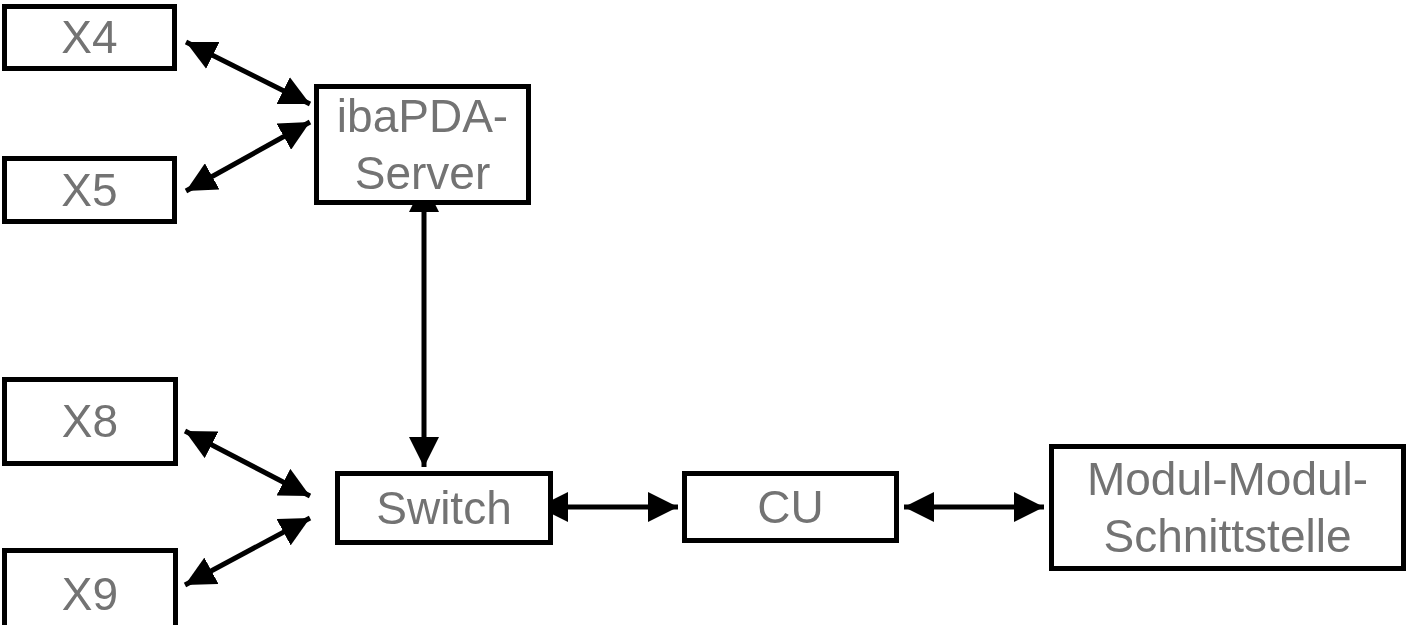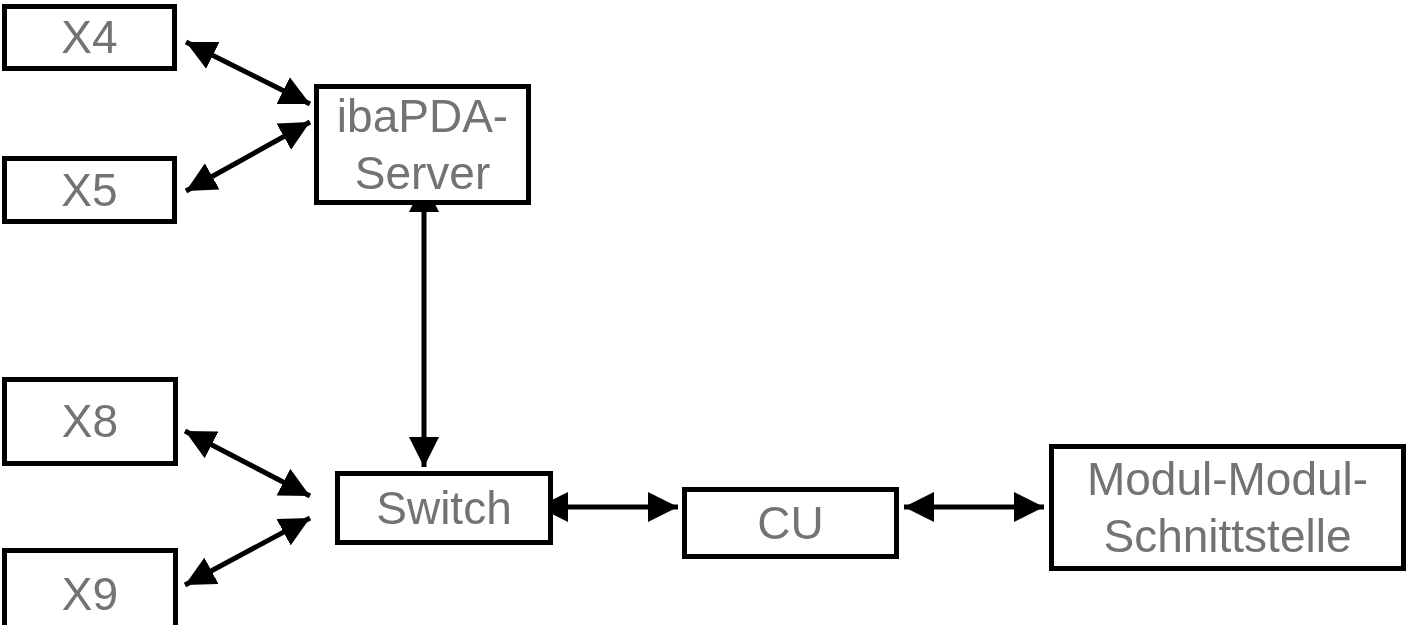--- a/index.html
+++ b/index.html
@@ -38,21 +38,21 @@
     font-weight: 400;
   }
   .node .lbl { display: block; }
   
   #n-x4     { left: 2px;    top: 4px;   width: 175px; height: 67px; }
   #n-x5     { left: 2px;    top: 156px; width: 175px; height: 68px; }
   #n-ibapda { left: 314px;  top: 55px;  width: 217px; height: 121px; margin-top: 29px; }
   #n-x8     { left: 2px;    top: 377px; width: 176px; height: 89px; }
   #n-x9     { left: 2px;    top: 548px; width: 176px; height: 92px; }
   #n-switch { left: 314px;  top: 471px; width: 218px; height: 74px; margin-left: 21px; }
-  #n-cu     { left: 682px;  top: 471px; width: 217px; height: 72px; margin-top: 16px; }
+  #n-cu     { left: 682px;  top: 471px; width: 217px; height: 72px; }
   #n-modul  { left: 1049px; top: 444px; width: 357px; height: 127px; }
 </style>
 </head>
 <body>
 
 <div class="canvas">
 
   <svg class="edges" viewBox="0 0 1411 625" aria-hidden="true">
     <defs>
       <marker id="ah" viewBox="0 0 10 10" refX="10" refY="5" markerWidth="6" markerHeight="6" orient="auto-start-reverse" markerUnits="strokeWidth">

